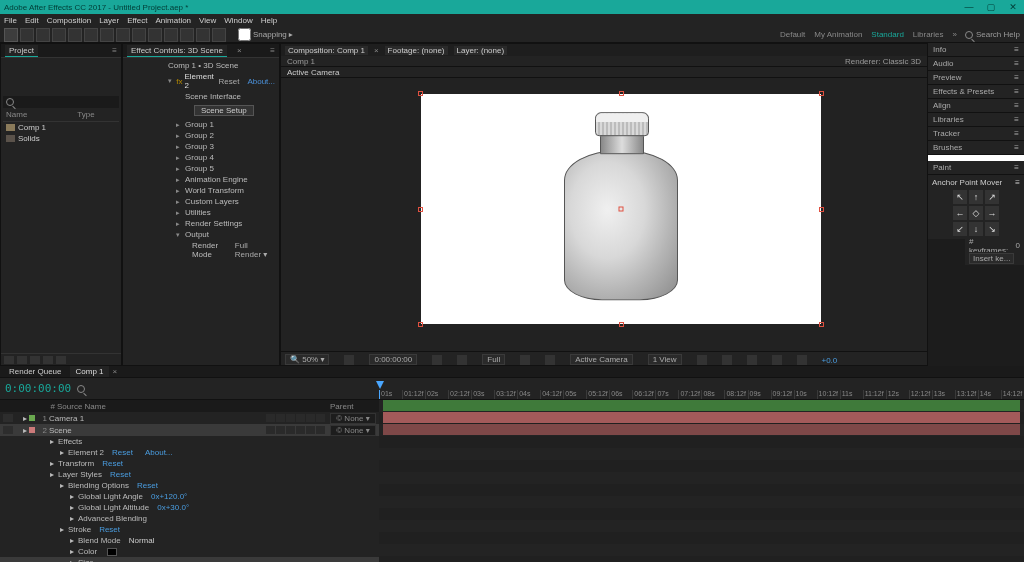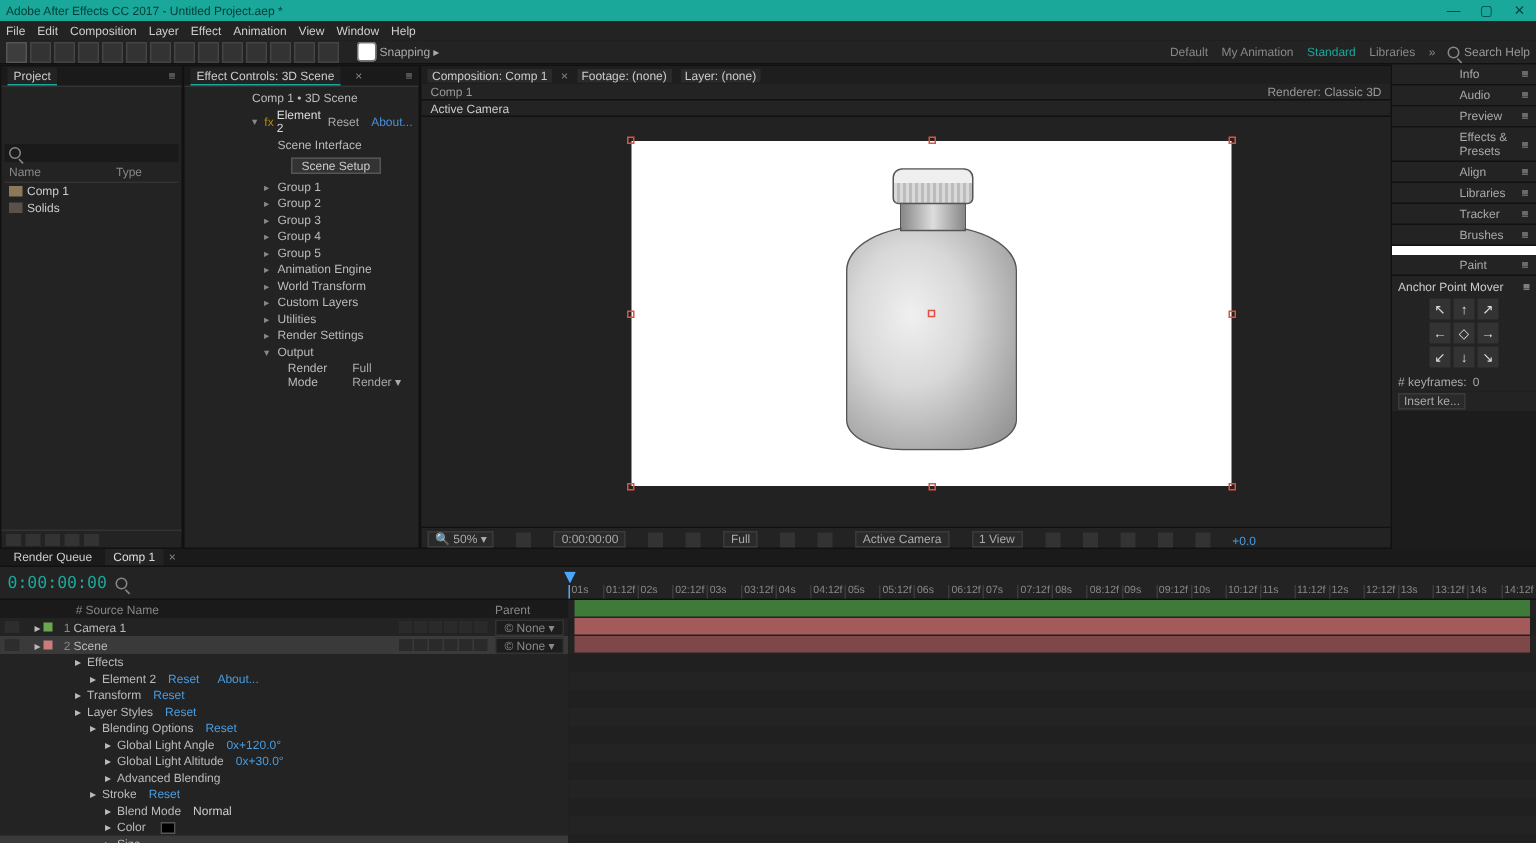--- a/index.html
+++ b/index.html
@@ -59,30 +59,30 @@
   .bottle .body { position:absolute; bottom:0; left:8px; width:114px; height:150px; background:radial-gradient(ellipse at 38% 40%,#f0f0f0 0%, #d8d8d8 38%, #b5b5b5 65%, #8a8a8a 100%); border-radius:54px 54px 38px 38px / 30px 30px 20px 20px; border:1px solid #555; }
   .bottle .neck { position:absolute; top:22px; left:44px; width:44px; height:22px; background:linear-gradient(90deg,#888,#ddd,#888); border:1px solid #555; border-radius:4px 4px 0 0; }
   .bottle .cap { position:absolute; top:2px; left:39px; width:54px; height:24px; background:repeating-linear-gradient(90deg,#d9d9d9 0 2px,#bcbcbc 2px 4px); border:1px solid #555; border-radius:6px 6px 4px 4px; }
   .bottle .cap::before { content:""; position:absolute; inset:0; background:linear-gradient(180deg,#efefef 0 40%, transparent 40%); border-radius:6px 6px 0 0; }
   .comp .footer { height:14px; border-top:1px solid #111; display:flex; align-items:flex-end; gap:15px; padding:0 4px; font-size:8px; color:#aaa; }
   .comp .footer .dd { background:#2a2a2a; padding:0 4px; border:1px solid #3a3a3a; }
   .comp .footer .ic { width:10px; height:10px; background:#333; }
   
   .rightstack { width:96px; display:flex; flex-direction:column; gap:0; }
   .rightstack .rp { border-bottom:1px solid #111; background:#232323; font-size:8px; color:#aaa; padding:2px 5px; display:flex; align-items:center; }
-  .rightstack .rp .lab { flex:1;margin-left:40px; }
+  .rightstack .rp .lab { flex:1; }
   .paint { flex:0 0 40px; background:#232323; padding:3px 5px; font-size:8px; position:relative; }
   .swatch { width:12px; height:12px; position:absolute; }
   .swatch.fg { top:4px; right:6px; background:#ff2e1f; border:1px solid #000; z-index:2; }
   .swatch.bg { top:10px; right:1px; background:#fff; border:1px solid #000; }
   .anchor { background:#232323; padding:3px 4px; }
   .anchor .title { font-size:8px; color:#ccc; margin-bottom:3px; display:flex; justify-content:space-between; }
   .arrows { display:grid; grid-template-columns:repeat(3,14px); grid-template-rows:repeat(3,14px); gap:2px; justify-content:center; }
   .arrows .a { background:#333; display:flex; align-items:center; justify-content:center; color:#ddd; font-size:9px; }
-  .insertrow { height:13px; background:#232323; font-size:8px; color:#aaa; display:flex; align-items:center; padding:0 4px; gap:4px; }
+  .insertrow { height:13px; background:#232323; font-size:8px; color:#aaa; display:flex; align-items:center; padding:0 4px; gap:4px;margin-left:37px; }
   
   .lower { height:196px; display:flex; flex-direction:column; }
   .lower .tabs { height:14px; background:#1a1a1a; display:flex; align-items:center; font-size:8px; gap:4px; padding:0 4px; }
   .lower .tabs .t { padding:1px 5px; }
   .lower .tabs .t.sel { background:#232323; color:#ddd; }
   .tl { flex:1; display:flex; border-top:1px solid #111; }
   .tl .left { width:379px; background:#232323; display:flex; flex-direction:column; }
   .tl .left .top { height:22px; display:flex; align-items:center; gap:6px; padding:0 5px; font-size:9px; border-bottom:1px solid #111; }
   .tl .left .top .tc { color:#19a89a; font-family:monospace; font-size:11px; }
   .tl .left .layers { flex:1; font-size:8px; color:#bbb; overflow:hidden; }

